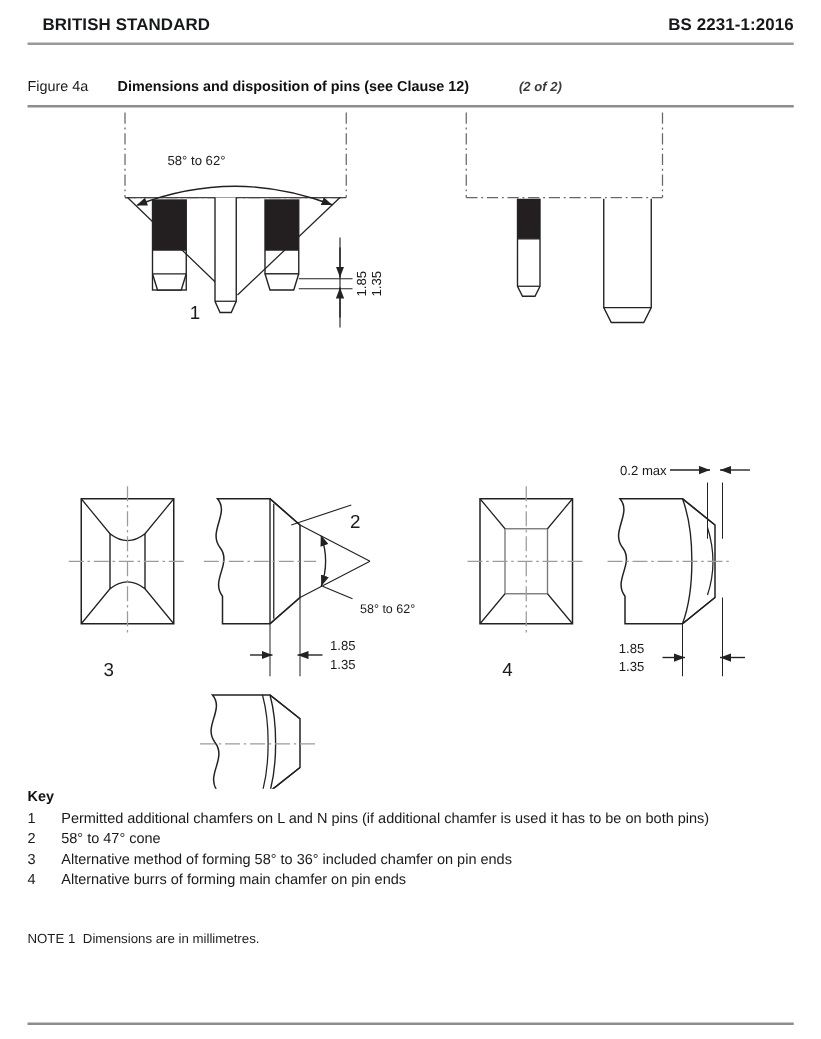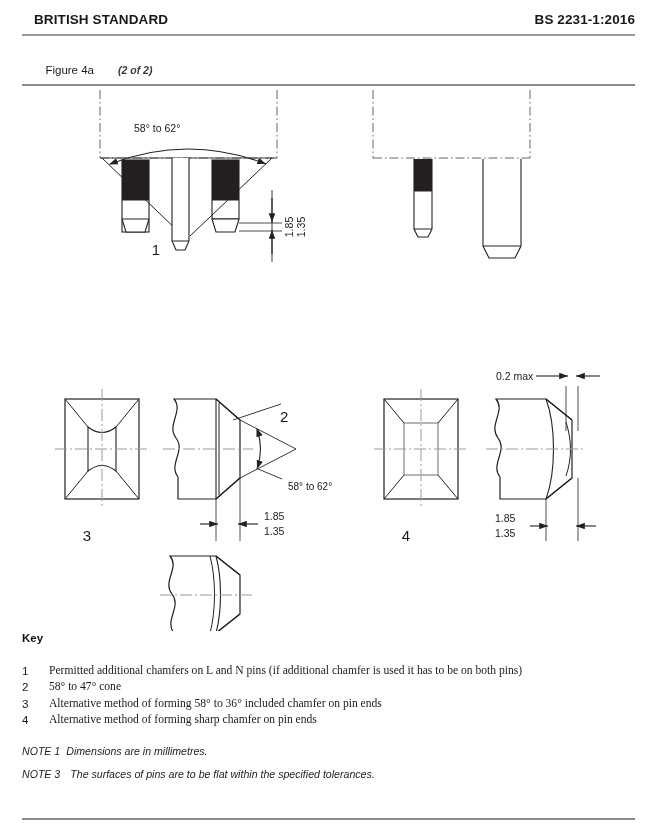--- a/index.html
+++ b/index.html
@@ -23,61 +23,62 @@
     color: #16181a;
   }
   .hdr-rule {
     position: absolute; left: 22px; top: 34px; width: 613px;
     height: 2px; background: #9a9a9a;
   }
 
   
   .fig-caption {
     position: absolute; left: 22px; top: 64px; width: 613px;
-    display: flex; align-items: baseline; font-size: 11.5px; text-align: right;
+    display: flex; align-items: baseline; font-size: 11.5px;
   }
   .fig-num { font-weight: normal; color:#1a1a1a; width: 72px; }
   .fig-title { font-weight: bold; color:#111; }
-  .fig-of { font-style: italic; font-weight: bold; color:#3a3a3a; margin-left: 24px; font-size: 10.5px;}
+  .fig-of { font-style: italic; font-weight: bold; color:#3a3a3a; margin-left: 40px; font-size: 10.5px;}
   .caption-rule {
     position: absolute; left: 22px; top: 84px; width: 613px;
     height: 1.5px; background: #8d8d8d;
   }
 
   
   .drawing { position: absolute; left: 0; top: 86px; width: 657px; height: 545px; }
   .drawing svg { display:block; }
 
   
   .key-block { position: absolute; left: 22px; top: 632px; width: 615px; }
-  .key-head { font-size: 11.5px; font-weight: bold; margin-bottom: 19px; color:#111; }
+  .key-head { font-size: 11.5px; font-weight: bold; margin-bottom: 3px; color:#111; }
   .key-row { display: flex; font-size: 11.6px; line-height: 1.32; margin-bottom: 1px; }
   .key-idx { width: 27px; flex: 0 0 27px; }
-  .key-txt { flex: 1 1 auto; font-family: Liberation Serif, serif; }
+  .key-txt { flex: 1 1 auto; }
 
   .notes { position: absolute; left: 22px; top: 745px; width: 615px; }
-  .note { font-size: 10.6px; font-style: italic; line-height: 1.32; margin-bottom: 9px; color:#1c1c1c;}
+  .note { font-size: 10.6px; line-height: 1.32; margin-bottom: 9px; color:#1c1c1c;}
   .note .nlabel { margin-right: 6px; }
 
   .foot-rule {
     position: absolute; left: 22px; top: 818px; width: 613px;
     height: 1.5px; background: #8d8d8d;
   }
 </style>
 </head>
 <body>
 
 <div class="page-header">
   <div class="hdr-left">BRITISH STANDARD</div>
   <div class="hdr-right">BS 2231-1:2016</div>
 </div>
 <div class="hdr-rule"></div>
 
 <div class="fig-caption">
   <span class="fig-num">Figure 4a</span>
+  <span class="fig-title">Dimensions and disposition of pins (see Clause 12)</span>
   <span class="fig-of">(2 of 2)</span>
 </div>
 <div class="caption-rule"></div>
 
 <div class="drawing">
 <svg width="657" height="545" viewBox="0 0 657 545" xmlns="http://www.w3.org/2000/svg">
   <defs>
     <marker id="arrS" markerWidth="9" markerHeight="9" refX="8" refY="3" orient="auto">
       <path d="M0,0 L8,3 L0,6 z" fill="#222"></path>
     </marker>
@@ -262,26 +263,23 @@
   <div class="key-row">
     <div class="key-idx">2</div>
     <div class="key-txt">58° to 47° cone</div>
   </div>
   <div class="key-row">
     <div class="key-idx">3</div>
     <div class="key-txt">Alternative method of forming 58° to 36° included chamfer on pin ends</div>
   </div>
   <div class="key-row">
     <div class="key-idx">4</div>
-    <div class="key-txt">Alternative method of forming sharp chamfer on pin ends</div>
+    <div class="key-txt">Alternative burrs of forming main chamfer on pin ends</div>
   </div>
 </div>
 
 <div class="notes">
   <div class="note">
     <span class="nlabel">NOTE 1</span><span>Dimensions are in millimetres.</span>
   </div>
-  <div class="note">
-    <span class="nlabel">NOTE 3</span><span style="margin-left:4px">The surfaces of pins are to be flat within the specified tolerances.</span>
-  </div>
 </div>
 
 <div class="foot-rule"></div>
 
 </body></html>

